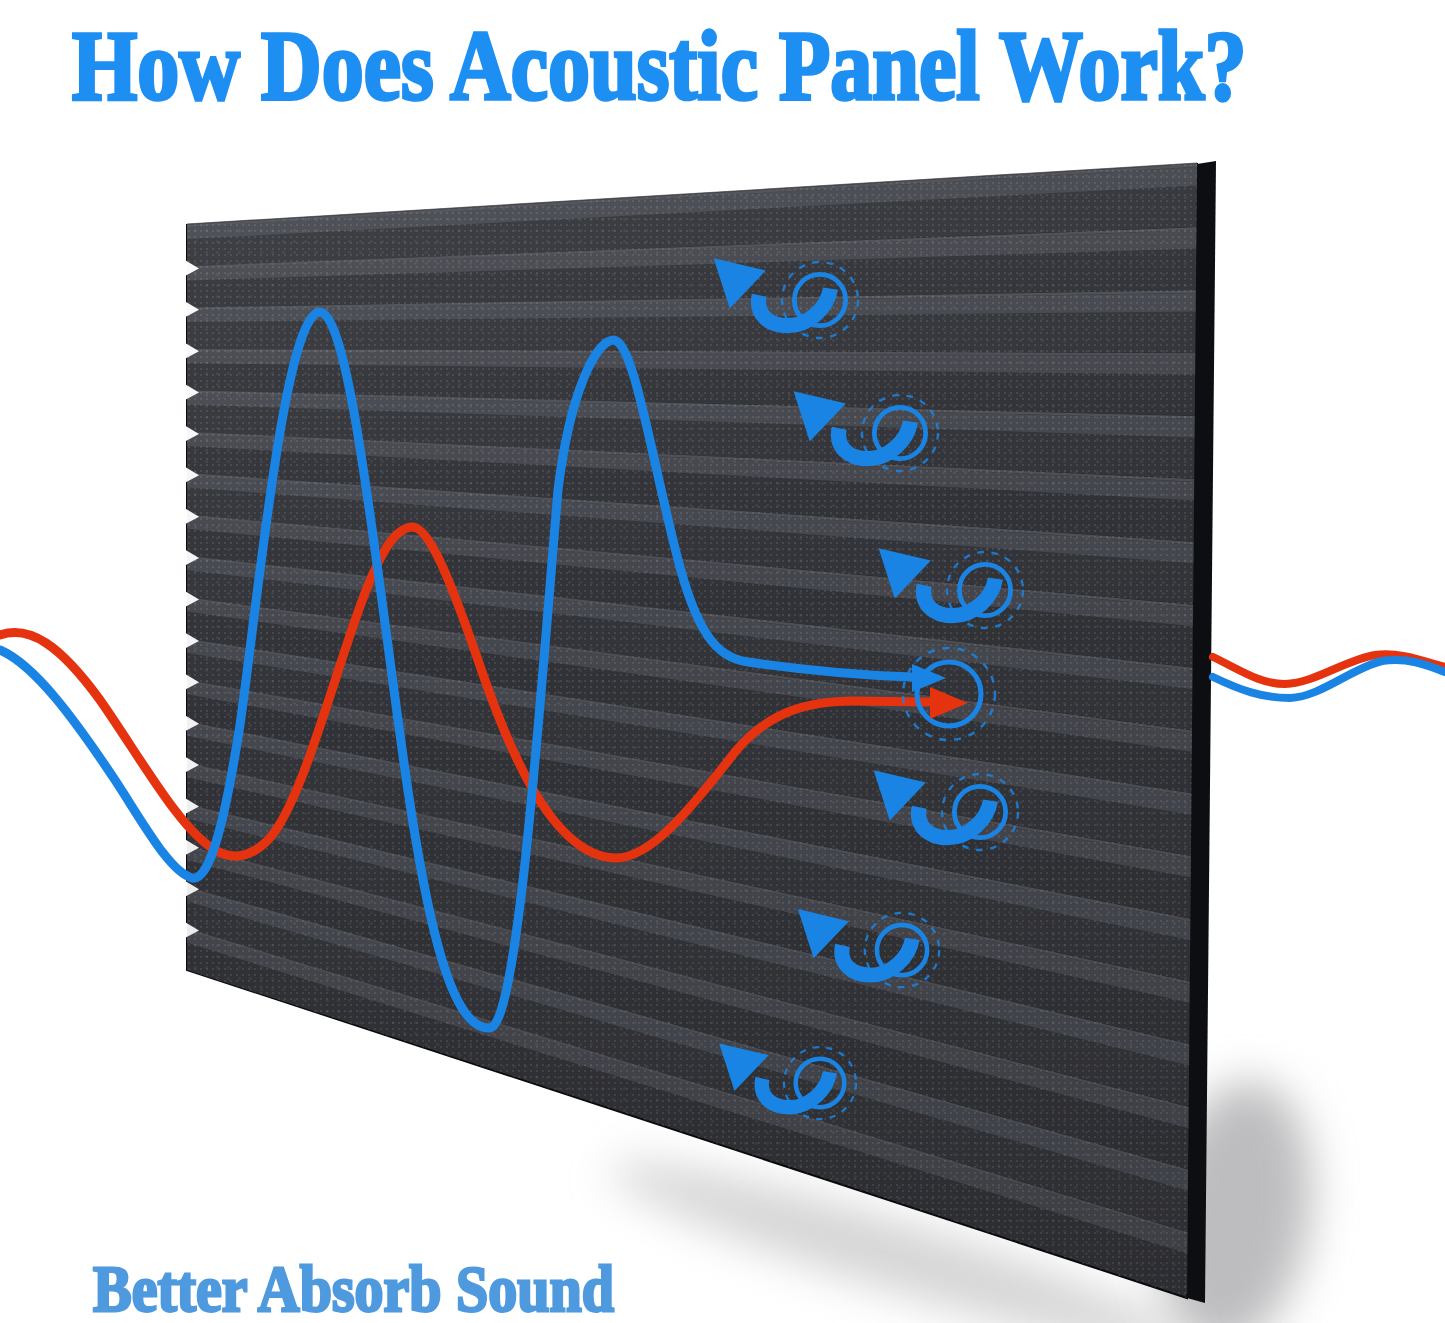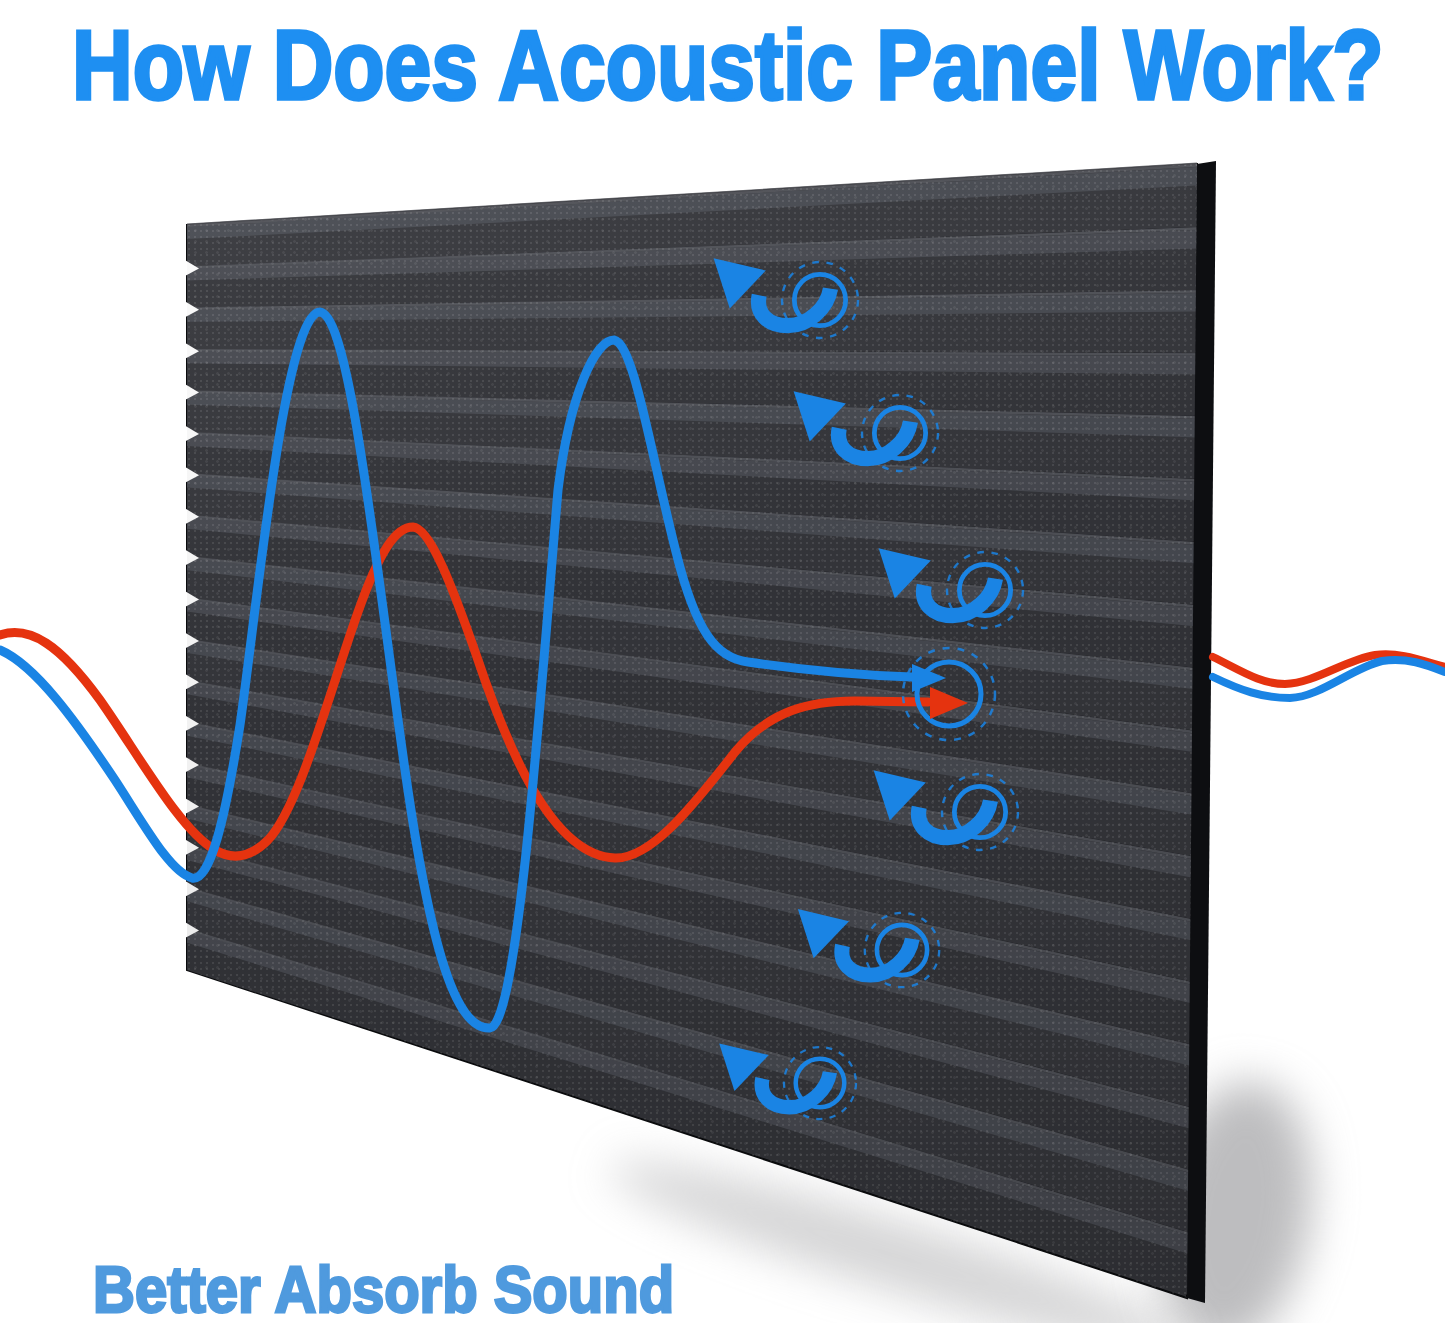--- a/index.html
+++ b/index.html
@@ -1,18 +1,18 @@
 <!DOCTYPE html>
 <html><head>
 <meta charset="utf-8">
 <style>
   html,body{margin:0;padding:0;background:#ffffff;}
   #canvas{
     position:relative;width:1445px;height:1323px;overflow:hidden;
-    background:#ffffff;font-family:Liberation Sans, sans-serif;
+    background:#ffffff;font-family:Liberation Serif, serif;
   }
   .layer{position:absolute;left:0;top:0;width:1445px;height:1323px;}
   .bubble-text{
     position:absolute;white-space:nowrap;font-weight:700;
     transform-origin:0 0;letter-spacing:0px;
   }
   #title{
     left:72px;top:8px;font-size:84px;
     transform:scaleY(1.18);
     -webkit-text-stroke:3px currentColor;

